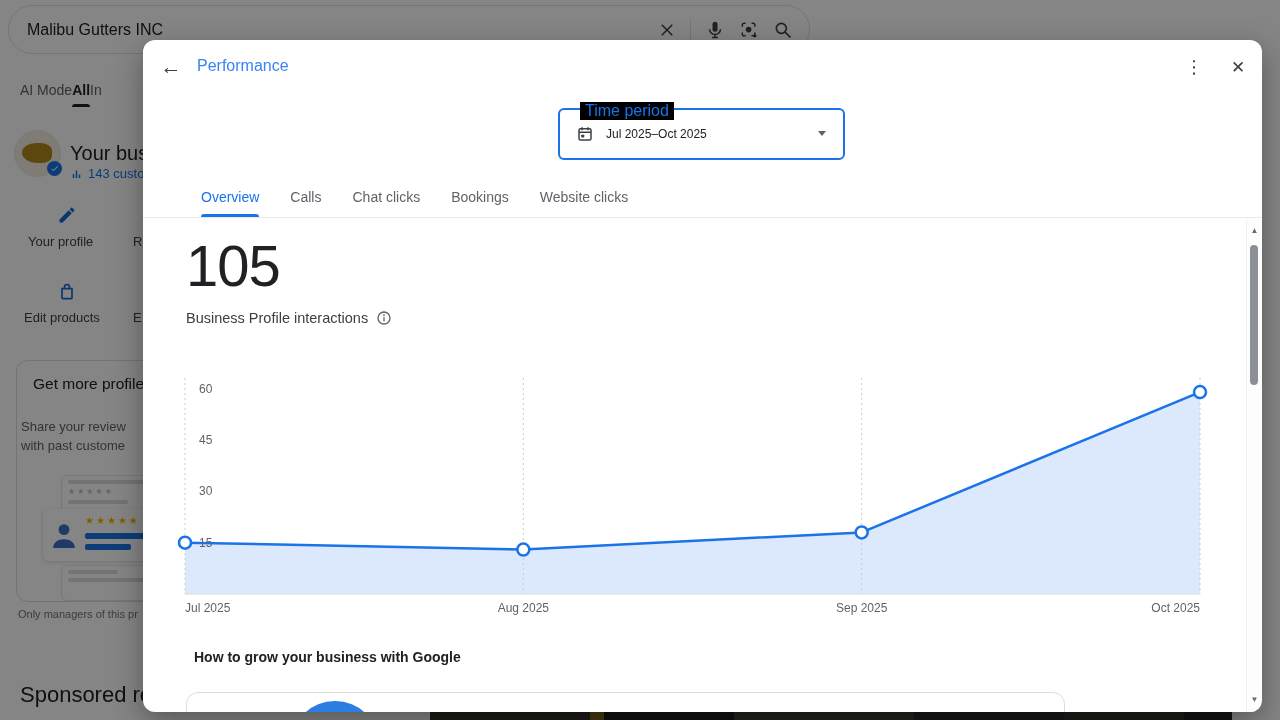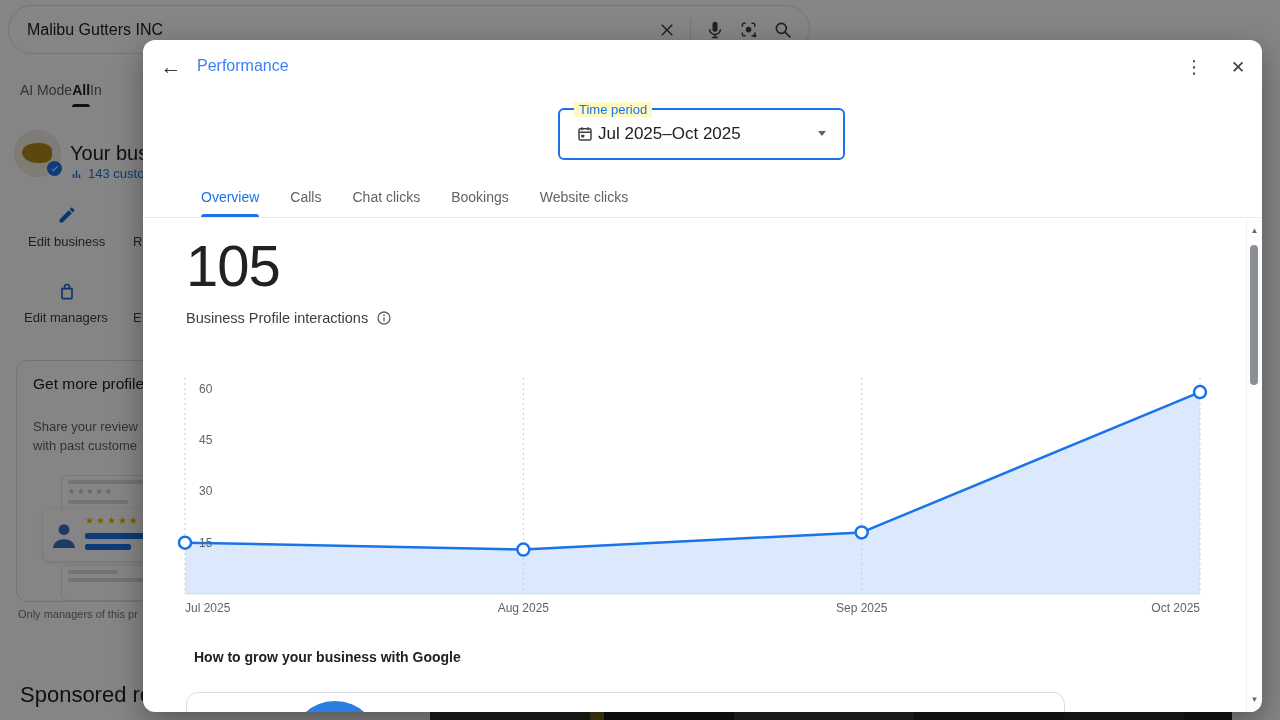--- a/index.html
+++ b/index.html
@@ -27,21 +27,21 @@
          background:#1a73e8;display:flex;align-items:center;justify-content:center;}
   .badge svg{display:block;}
   .biz-name{position:absolute;left:70px;top:142px;font-size:20px;color:#202124;}
   .biz-insights{position:absolute;left:71px;top:166px;display:flex;align-items:center;gap:5px;
                 color:#1a73e8;font-size:13px;}
   .action-icon{position:absolute;color:#1967d2;}
   .action-label{position:absolute;font-size:13px;color:#3c4043;}
   .reviews-card{position:absolute;left:16px;top:360px;width:180px;height:240px;border:1px solid #dadce0;
                 border-radius:12px;background:#fff;}
   .rc-title{position:absolute;left:16px;top:14px;font-size:15.5px;color:#202124;}
-  .rc-body{position:absolute;left:16px;top:56px;font-size:13px;color:#5f6368;line-height:19px;}
+  .rc-body{position:absolute;left:4px;top:56px;font-size:13px;color:#5f6368;line-height:19px;}
   .illus{position:absolute;left:8px;top:112px;width:164px;height:118px;}
   .mini-card{position:absolute;background:#fff;border:1px solid #e4e6e8;border-radius:6px;}
   .dash{background:#dadce0;height:4px;border-radius:2px;margin:4px 6px 0;}
   .stars-gray{font-size:8px;color:#bdc1c6;letter-spacing:2px;margin:3px 6px 0;}
   .stars-gold{font-size:10px;color:#f4b400;letter-spacing:2px;}
   .blue-line{background:#1a73e8;border-radius:2px;}
   .rc-footnote{position:absolute;left:18px;top:608px;font-size:11px;color:#70757a;}
   .sponsored{position:absolute;left:20px;top:682px;font-size:22px;color:#202124;}
   .photo-strip{position:absolute;left:430px;top:708px;height:12px;display:flex;}
 
@@ -53,24 +53,24 @@
          border-radius:12px;box-shadow:0 10px 30px rgba(0,0,0,0.35);overflow:hidden;}
   .m-back{position:absolute;left:14px;top:13px;width:28px;height:28px;font-size:21px;color:#3c4043;
           display:flex;align-items:center;justify-content:center;cursor:pointer;}
   .m-title{position:absolute;left:54px;top:17px;font-size:16px;color:#3b82f6;}
   .m-kebab{position:absolute;left:1038px;top:14px;width:26px;height:26px;font-size:18px;color:#3c4043;
            display:flex;align-items:center;justify-content:center;cursor:pointer;}
   .m-close{position:absolute;left:1082px;top:14px;width:26px;height:26px;font-size:17px;color:#3c4043;
            display:flex;align-items:center;justify-content:center;cursor:pointer;}
   .timefield{position:absolute;left:415px;top:68px;width:283px;height:48px;border:2px solid #1a73e8;
              border-radius:6px;display:flex;align-items:center;cursor:pointer;}
-  .tf-label{position:absolute;left:14px;top:-8px;font-size:13px;color:#1a73e8;background:#fef9c3;
+  .tf-label{position:absolute;left:20px;top:-8px;font-size:16px;color:#1a73e8;background:#000000;
             padding:0 5px;}
   .tf-cal{margin-left:16px;color:#3c4043;display:flex;}
-  .tf-value{margin-left:4px;font-size:17px;color:#202124;}
+  .tf-value{margin-left:12px;font-size:12px;color:#202124;}
   .tf-caret{position:absolute;right:17px;top:21px;width:0;height:0;border-left:4.5px solid transparent;
             border-right:4.5px solid transparent;border-top:5.5px solid #5f6368;}
   .mtabs{position:absolute;left:0;top:140px;width:1119px;height:38px;border-bottom:1px solid #e8eaed;
          display:flex;align-items:flex-end;padding-left:58px;gap:31px;box-sizing:border-box;}
   .mtab{position:relative;font-size:14px;color:#5f6368;padding-bottom:12px;cursor:pointer;}
   .mtab.active{color:#1a73e8;}
   .mtab.active::after{content:"";position:absolute;left:0;right:0;bottom:0;height:3px;
                       background:#1a73e8;border-radius:3px 3px 0 0;}
   .metric-value{position:absolute;left:43px;top:196px;font-size:58px;line-height:60px;
                 letter-spacing:-1px;color:#202124;}
@@ -148,30 +148,30 @@
           <path d="M5 20V12M11 20V5M17 20v-7" stroke="#1a73e8" stroke-width="3" fill="none"></path>
         </svg>
       <span>143 custo</span>
     </div>
 
     <span class="action-icon" style="left:57px;top:205px;">
       <svg width="20" height="20" viewBox="0 0 24 24">
           <path d="M3 17.25V21h3.75L17.81 9.94l-3.75-3.75L3 17.25zM20.71 7.04c.39-.39.39-1.02 0-1.41l-2.34-2.34c-.39-.39-1.02-.39-1.41 0l-1.83 1.83 3.75 3.75 1.83-1.83z" fill="currentColor"></path>
         </svg>
     </span>
-    <span class="action-label" style="left:28px;top:234px;">Edit business</span>
+    <span class="action-label" style="left:28px;top:234px;">Your profile</span>
     <span class="action-label" style="left:133px;top:234px;">Re</span>
 
     <span class="action-icon" style="left:57px;top:282px;">
       <svg width="20" height="20" viewBox="0 0 24 24">
           <path d="M6 8h12v11a1 1 0 0 1-1 1H7a1 1 0 0 1-1-1V8z" fill="none" stroke="currentColor" stroke-width="2"></path>
           <path d="M9 8V6a3 3 0 0 1 6 0v2" fill="none" stroke="currentColor" stroke-width="2"></path>
         </svg>
     </span>
-    <span class="action-label" style="left:24px;top:310px;">Edit managers</span>
+    <span class="action-label" style="left:24px;top:310px;">Edit products</span>
     <span class="action-label" style="left:133px;top:310px;">E</span>
 
     <div class="reviews-card">
       <div class="rc-title">Get more profile</div>
       <div class="rc-body">
         <div>Share your review</div>
         <div>with past custome</div>
       </div>
       <div class="illus">
         <div class="mini-card" style="left:36px;top:2px;width:124px;height:40px;">

